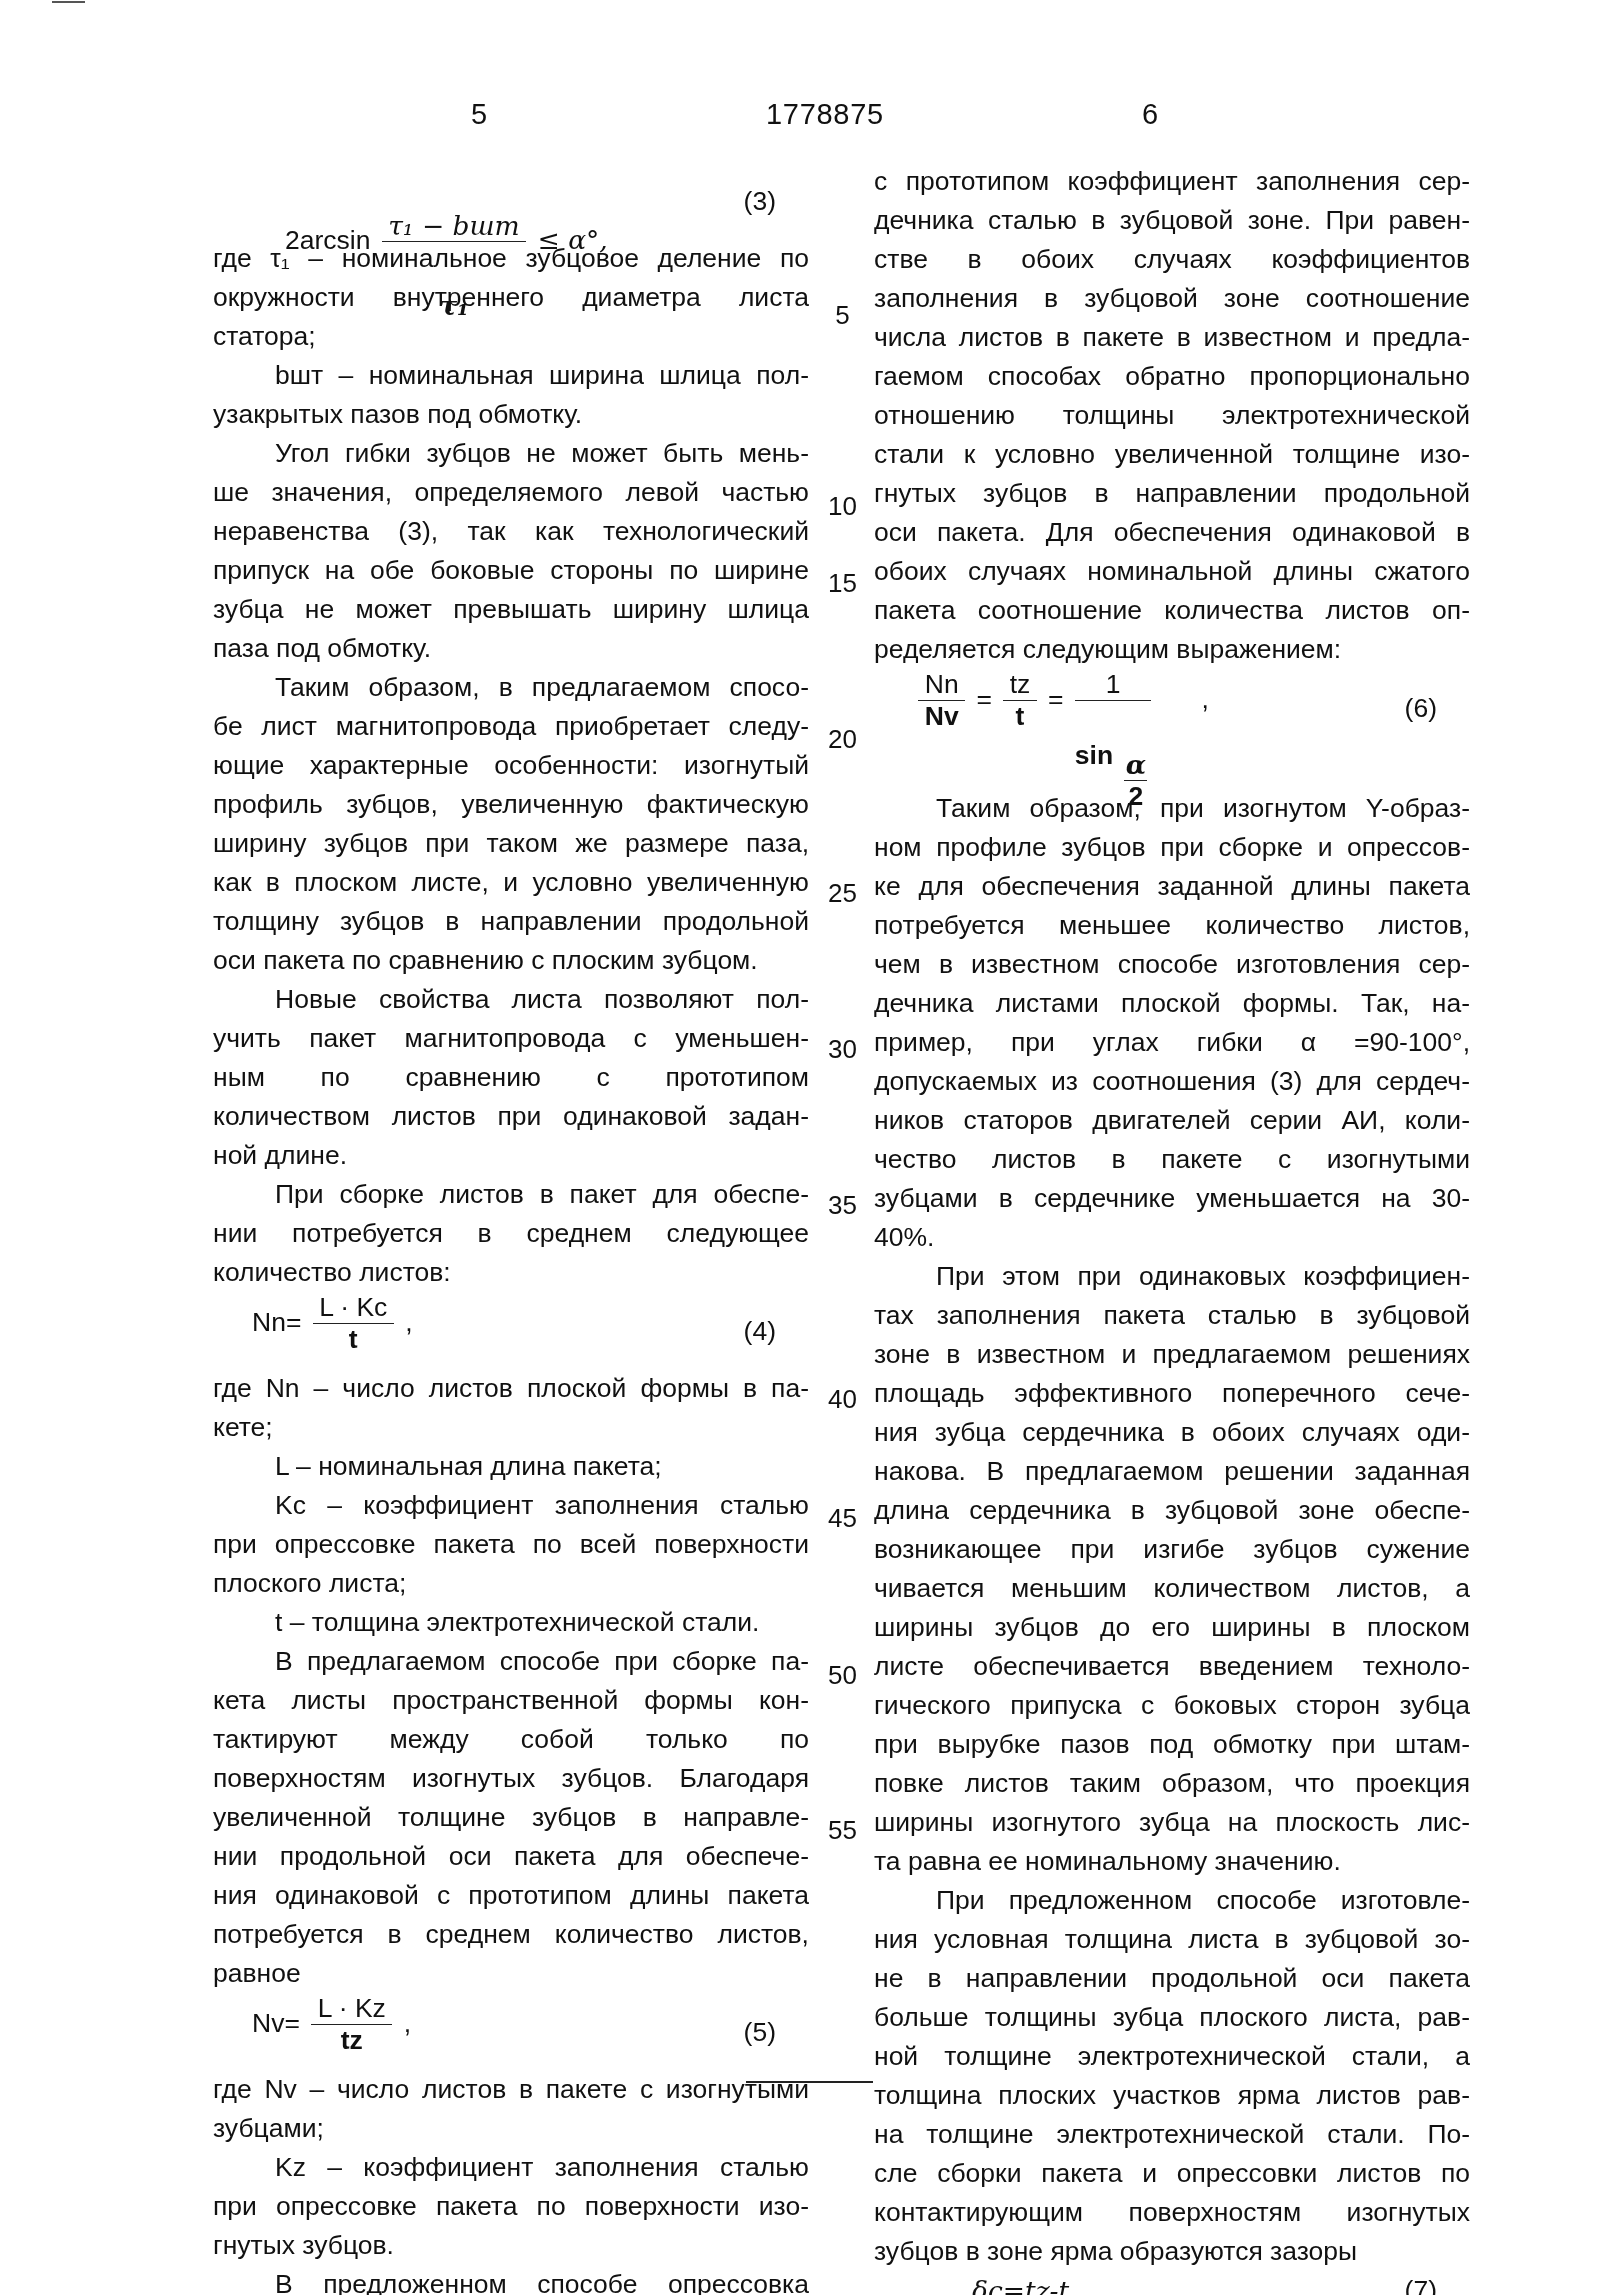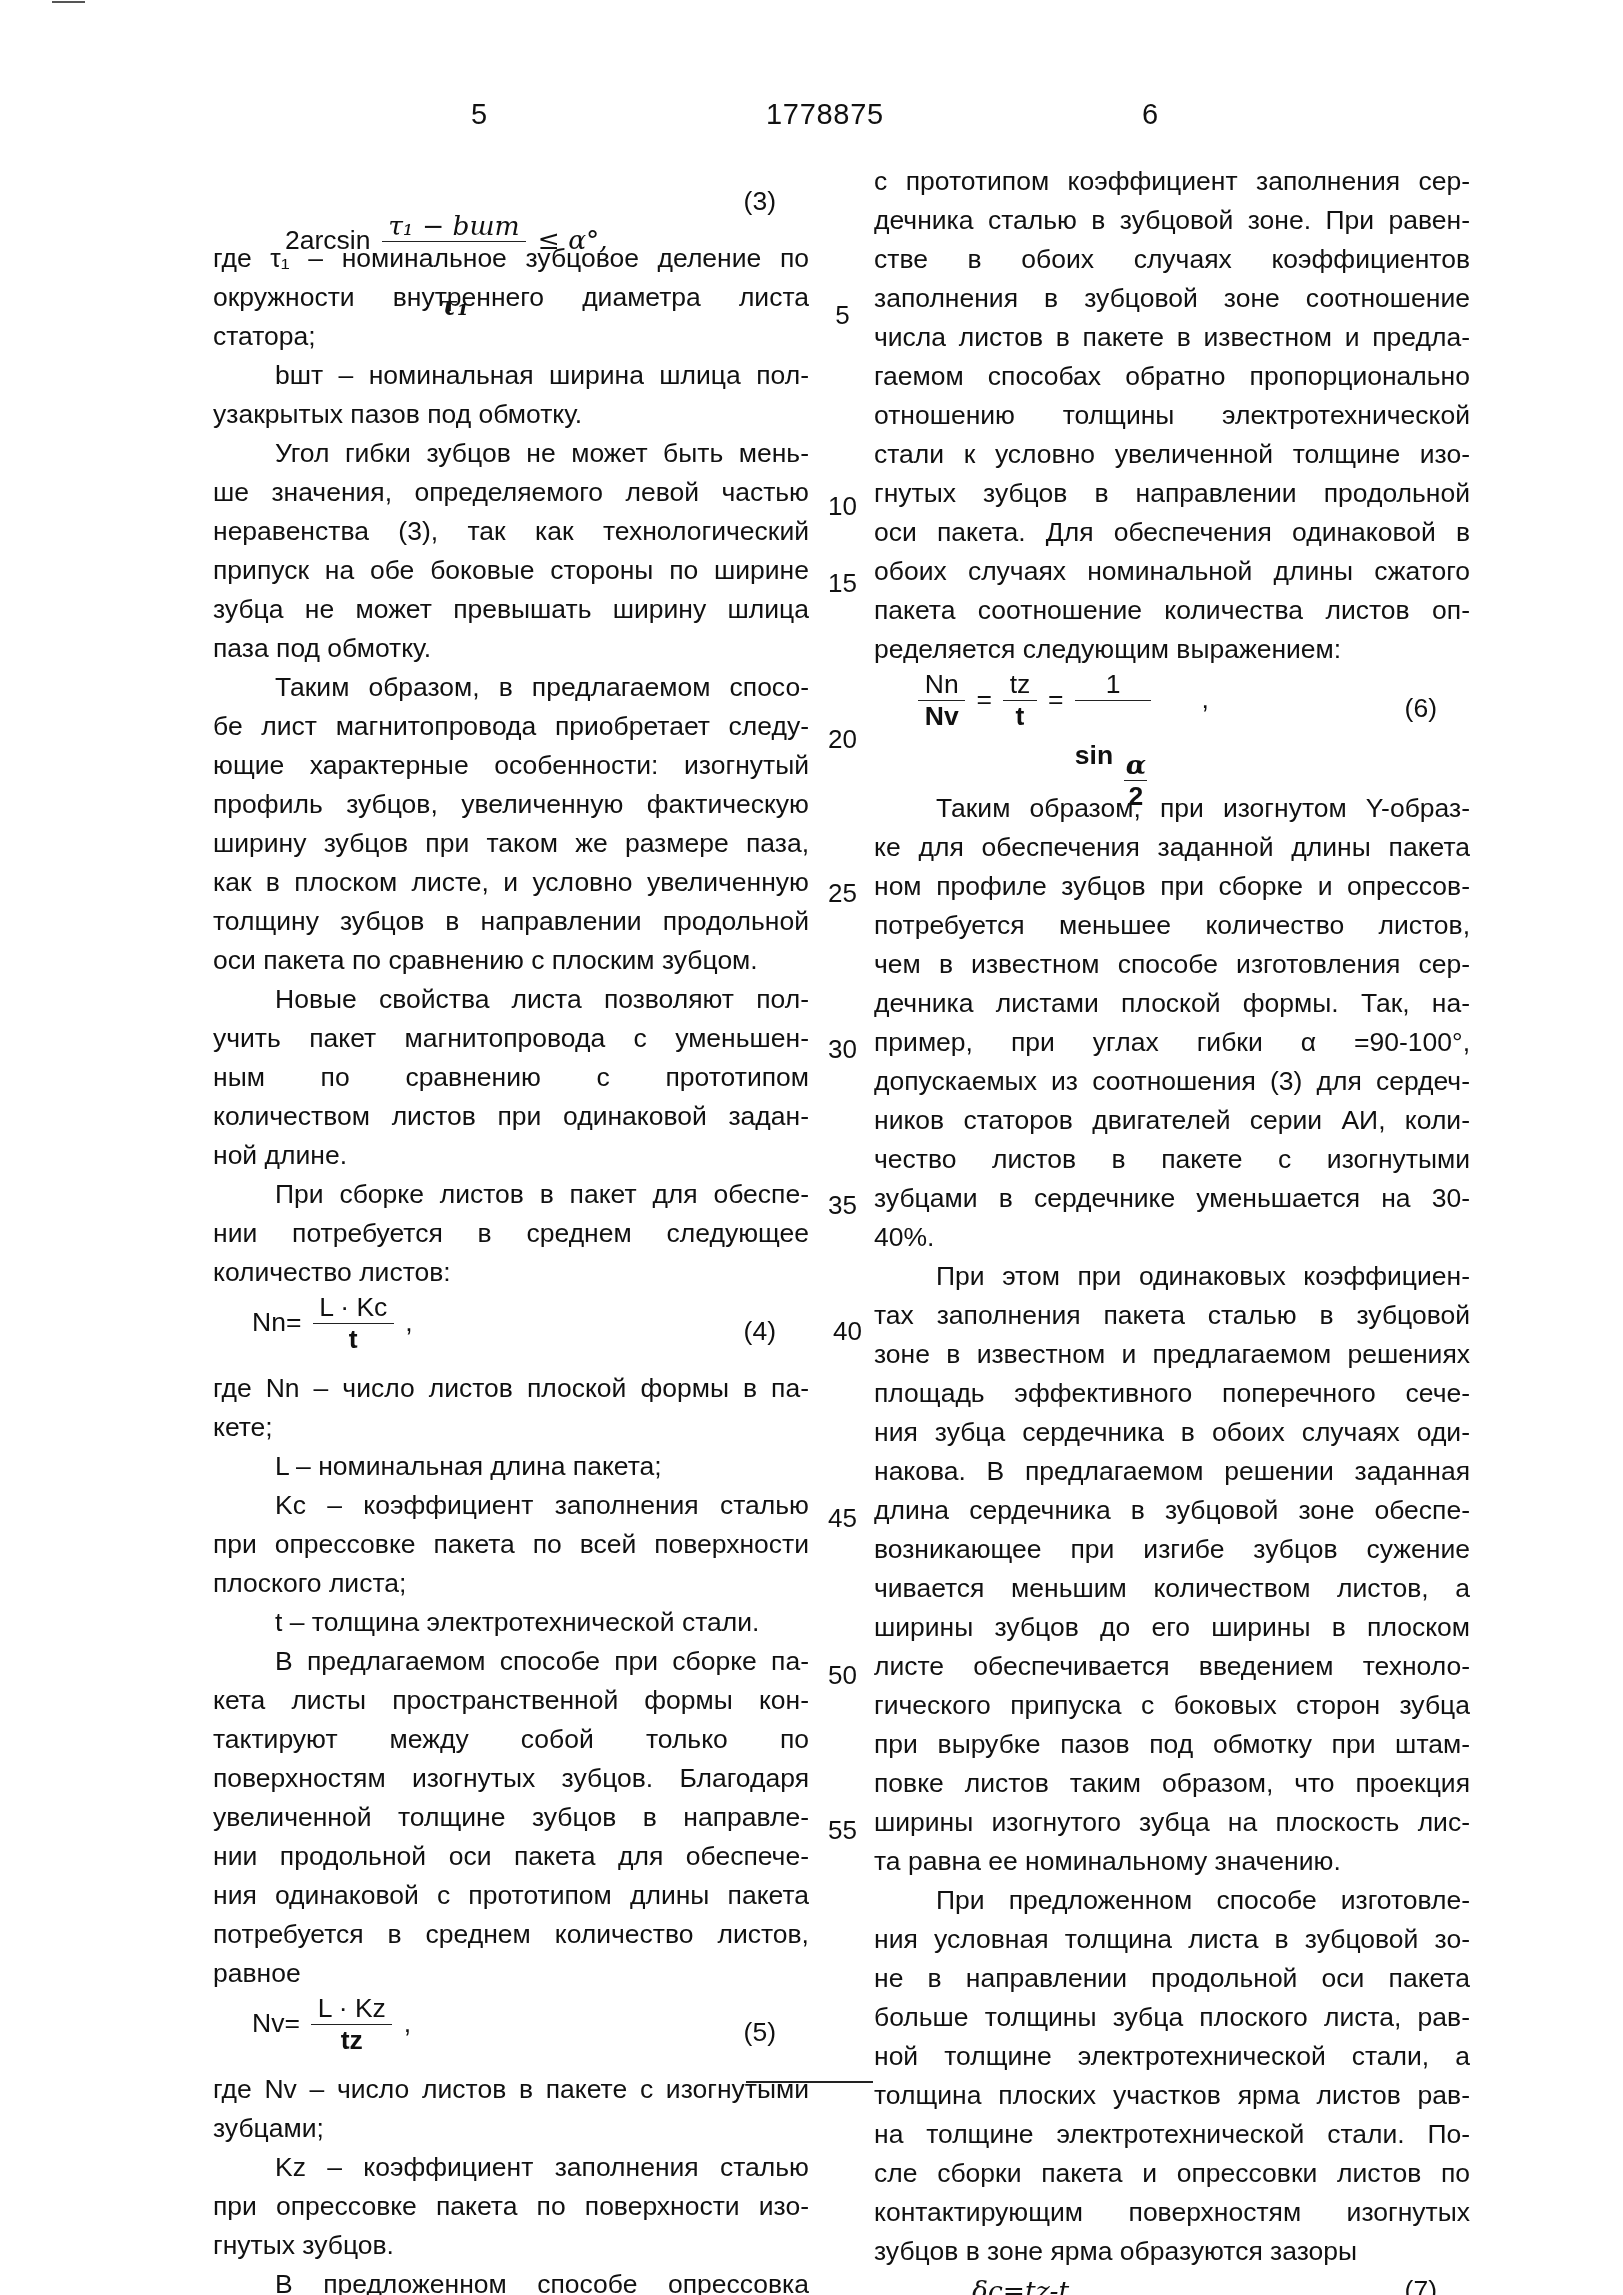--- a/index.html
+++ b/index.html
@@ -129,21 +129,21 @@
 </div>
 
 <div id="gutter">
     <div class="gutter" style="top: 300px;">5</div>
     <div class="gutter" style="top: 491px;">10</div>
     <div class="gutter" style="top: 568px;">15</div>
     <div class="gutter" style="top: 724px;">20</div>
     <div class="gutter" style="top: 878px;">25</div>
     <div class="gutter" style="top: 1034px;">30</div>
     <div class="gutter" style="top: 1190px;">35</div>
-    <div class="gutter" style="top: 1316px; text-align: right;">40</div>
+    <div class="gutter" style="top: 1384px;">40</div>
     <div class="gutter" style="top: 1503px;">45</div>
     <div class="gutter" style="top: 1660px;">50</div>
     <div class="gutter" style="top: 1815px;">55</div>
   </div>
 
 <div class="col col-right">
   <div id="right-a">
       <span class="ln">с прототипом коэффициент заполнения сер-</span>
       <span class="ln">дечника сталью в зубцовой зоне. При равен-</span>
       <span class="ln">стве в обоих случаях коэффициентов</span>
@@ -178,22 +178,22 @@
           <span class="n it" style="padding:0 1.3px">α</span>
           <span class="d">2</span>
         </span>
       </span>
     </span>
     <span style="padding-left:39px">,</span>
     <span class="num">(6)</span>
   </div>
   <div id="right-b">
       <span class="ln ind">Таким образом, при изогнутом Y-образ-</span>
+      <span class="ln">ном профиле зубцов при сборке и опрессов-</span>
       <span class="ln">ке для обеспечения заданной длины пакета</span>
-      <span class="ln">ном профиле зубцов при сборке и опрессов-</span>
       <span class="ln">потребуется меньшее количество листов,</span>
       <span class="ln">чем в известном способе изготовления сер-</span>
       <span class="ln">дечника листами плоской формы. Так, на-</span>
       <span class="ln">пример, при углах гибки α =90-100°,</span>
       <span class="ln">допускаемых из соотношения (3) для сердеч-</span>
       <span class="ln">ников статоров двигателей серии АИ, коли-</span>
       <span class="ln">чество листов в пакете с изогнутыми</span>
       <span class="ln">зубцами в сердечнике уменьшается на 30-</span>
       <span class="ln last">40%.</span>
       <span class="ln ind">При этом при одинаковых коэффициен-</span>

